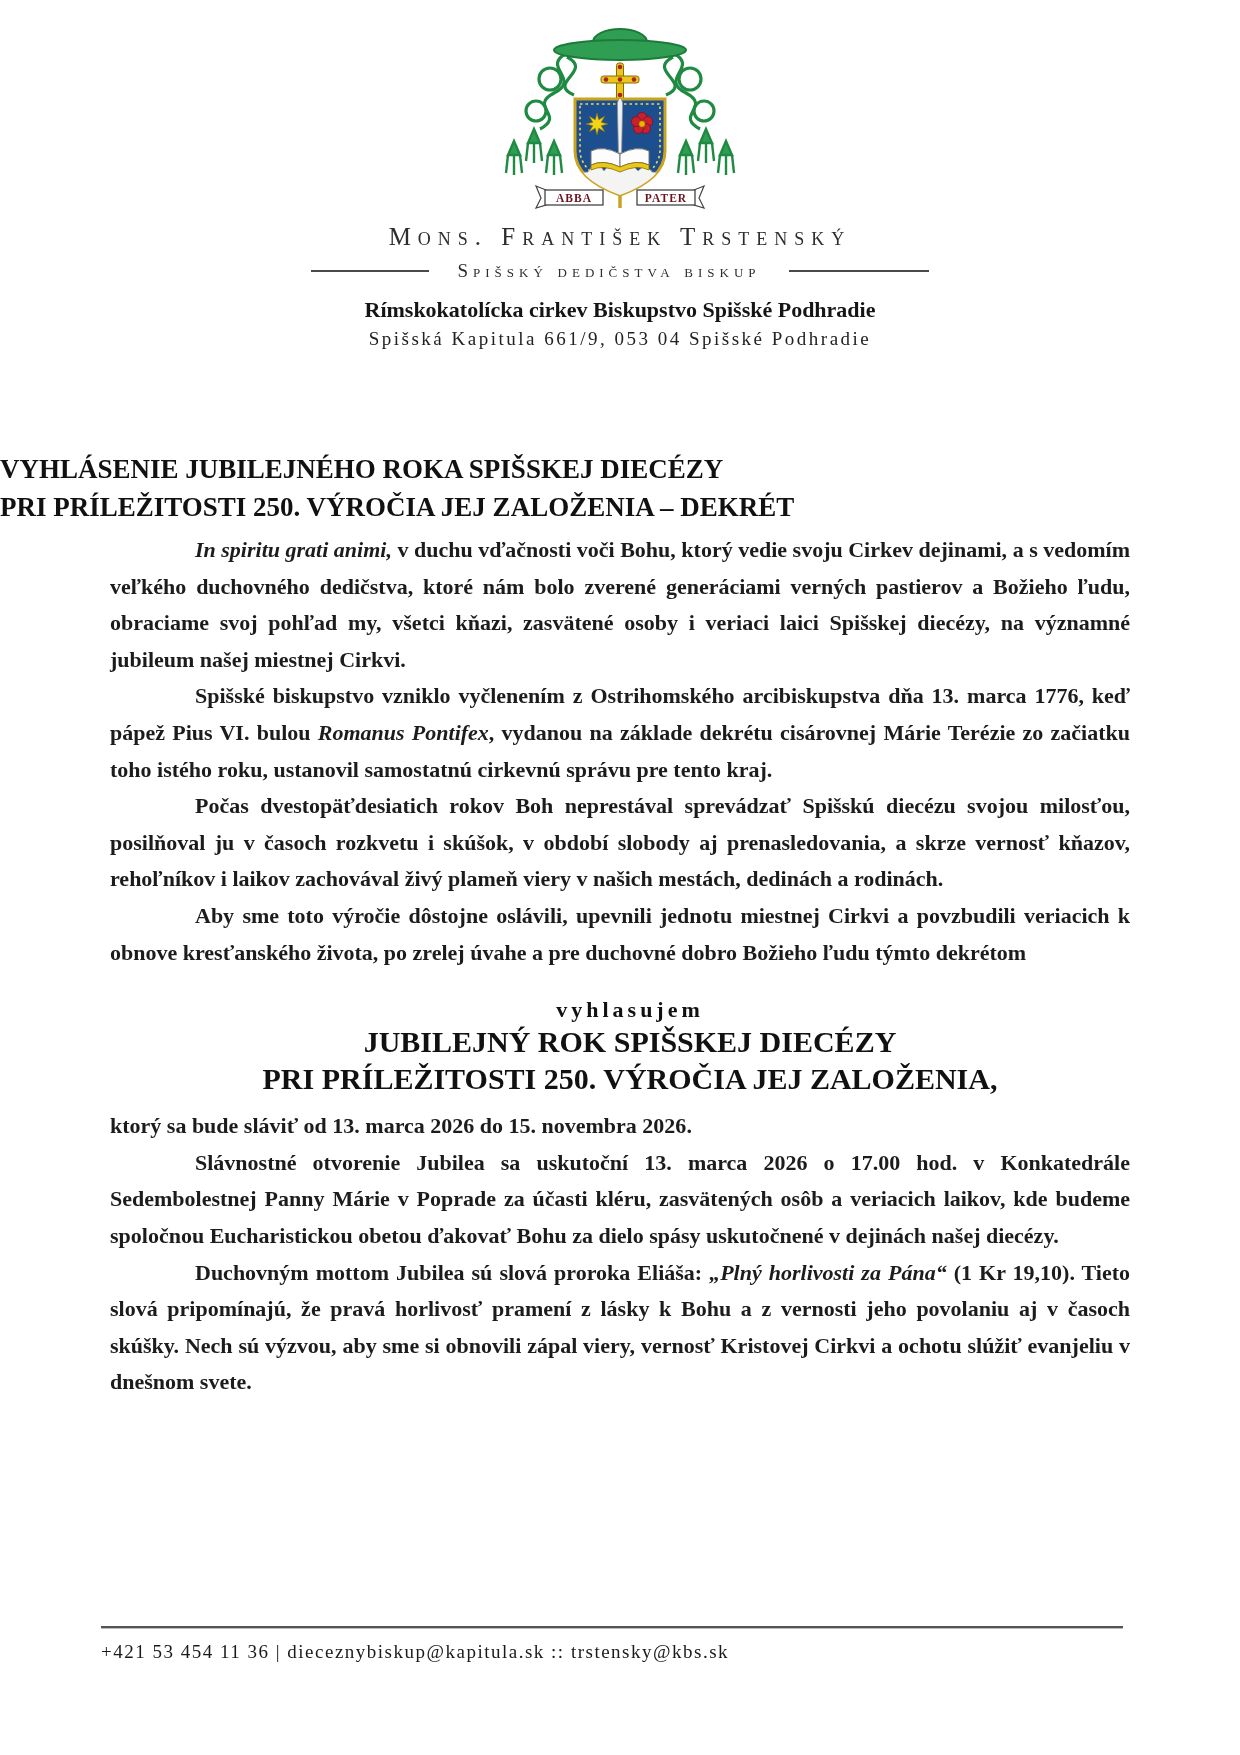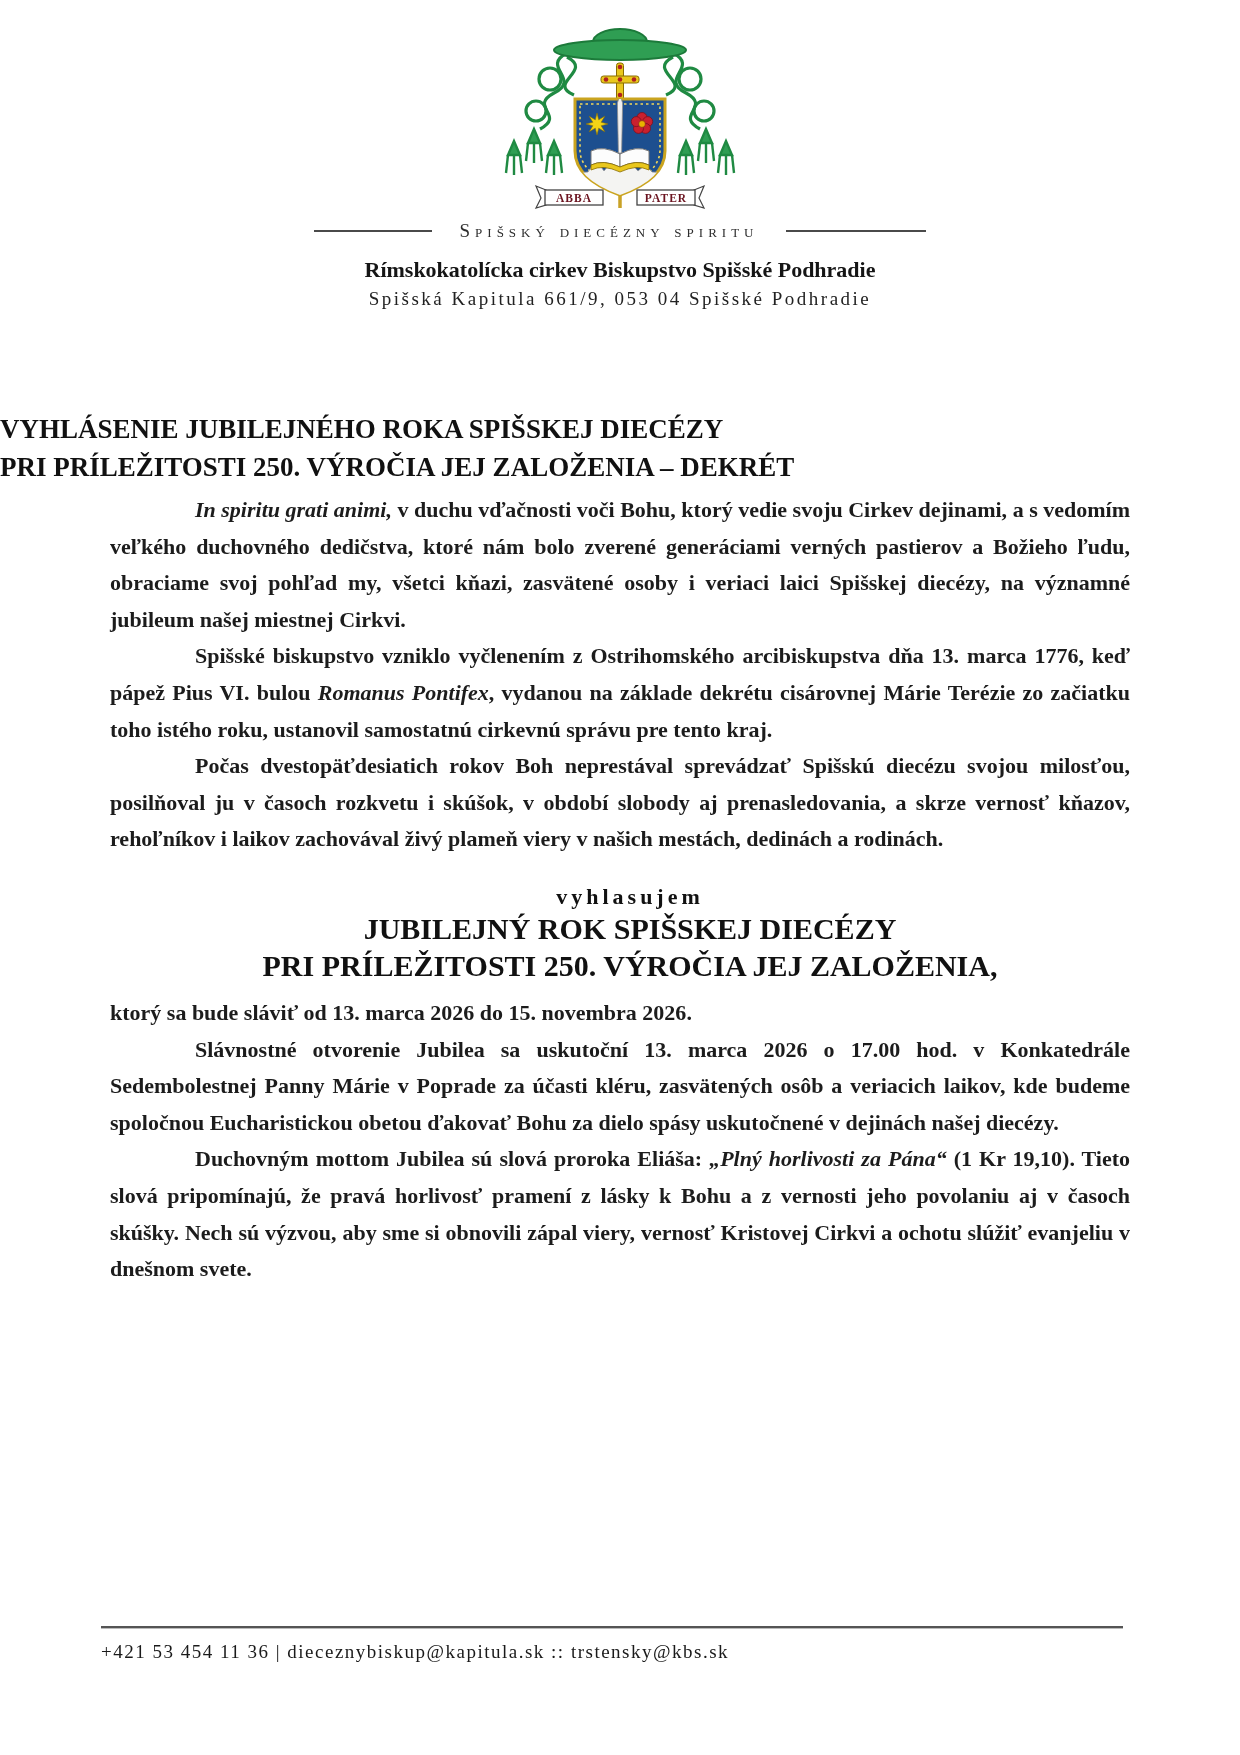--- a/index.html
+++ b/index.html
@@ -177,42 +177,44 @@
       <g>
         <polygon points="76,169 66,165 71,177 66,187 76,184" fill="#fff" stroke="#444" stroke-width="1.2"></polygon>
         <polygon points="224,169 234,165 229,177 234,187 224,184" fill="#fff" stroke="#444" stroke-width="1.2"></polygon>
         <rect x="75" y="169" width="58" height="15" fill="#ffffff" stroke="#444" stroke-width="1.3"></rect>
         <rect x="167" y="169" width="58" height="15" fill="#ffffff" stroke="#444" stroke-width="1.3"></rect>
         <text x="104" y="181" text-anchor="middle" font-family="Liberation Serif, serif" font-size="11.5" font-weight="bold" letter-spacing="1" fill="#6b1420">ABBA</text>
         <text x="196" y="181" text-anchor="middle" font-family="Liberation Serif, serif" font-size="11.5" font-weight="bold" letter-spacing="1" fill="#6b1420">PATER</text>
       </g>
     </svg>
 
+    <div class="name">Mons. František Trstenský</div>
 
     <div class="role-row">
       <span class="rule rule-left"></span>
-      <span class="role">Spišský diecézny spiritu</span>
+      <span class="role">Spišský dedičstva biskup</span>
       <span class="rule rule-right"></span>
     </div>
 
     <div class="org">Rímskokatolícka cirkev Biskupstvo Spišské Podhradie</div>
     <div class="address">Spišská Kapitula 661/9, 053 04 Spišské Podhradie</div>
   </header>
 
   <main>
 
     <h1 class="doc-title">
       <span class="title-line">VYHLÁSENIE JUBILEJNÉHO ROKA SPIŠSKEJ DIECÉZY</span>
       <span class="title-line">PRI PRÍLEŽITOSTI 250. VÝROČIA JEJ ZALOŽENIA – DEKRÉT</span>
     </h1>
 
     <div class="body-text">
       <p><i>In spiritu grati animi,</i><span> v duchu vďačnosti voči Bohu, ktorý vedie svoju Cirkev dejinami, a s vedomím veľkého duchovného dedičstva, ktoré nám bolo zverené generáciami verných pastierov a Božieho ľudu, obraciame svoj pohľad my, všetci kňazi, zasvätené osoby i veriaci laici Spišskej diecézy, na významné jubileum našej miestnej Cirkvi.</span></p>
       <p><span>Spišské biskupstvo vzniklo vyčlenením z Ostrihomského arcibiskupstva dňa 13. marca 1776, keď pápež Pius VI. bulou </span><i>Romanus Pontifex</i><span>, vydanou na základe dekrétu cisárovnej Márie Terézie zo začiatku toho istého roku, ustanovil samostatnú cirkevnú správu pre tento kraj.</span></p>
       <p>Počas dvestopäťdesiatich rokov Boh neprestával sprevádzať Spišskú diecézu svojou milosťou, posilňoval ju v časoch rozkvetu i skúšok, v období slobody aj prenasledovania, a skrze vernosť kňazov, rehoľníkov i laikov zachovával živý plameň viery v našich mestách, dedinách a rodinách.</p>
+      <p>Aby sme toto výročie dôstojne oslávili, upevnili jednotu miestnej Cirkvi a povzbudili veriacich k obnove kresťanského života, po zrelej úvahe a pre duchovné dobro Božieho ľudu týmto dekrétom</p>
     </div>
 
     <div class="declaration">
       <div class="decl-word">vyhlasujem</div>
       <div class="decl-line">JUBILEJNÝ ROK SPIŠSKEJ DIECÉZY</div>
       <div class="decl-line">PRI PRÍLEŽITOSTI 250. VÝROČIA JEJ ZALOŽENIA,</div>
     </div>
 
     <div class="body-text dates-block">
       <p class="no-indent"><span>ktorý sa bude sláviť </span><b>od 13. marca 2026 do 15. novembra 2026</b><span>.</span></p>

